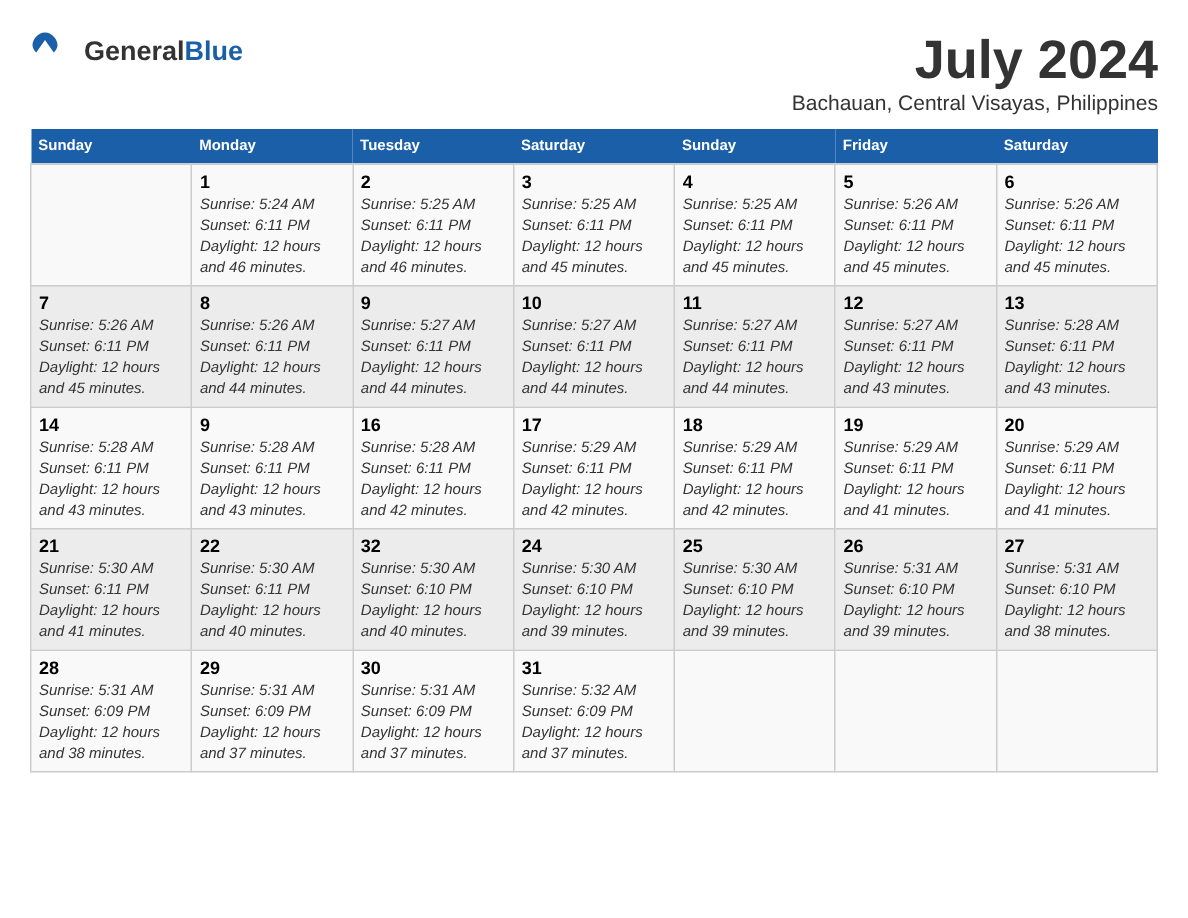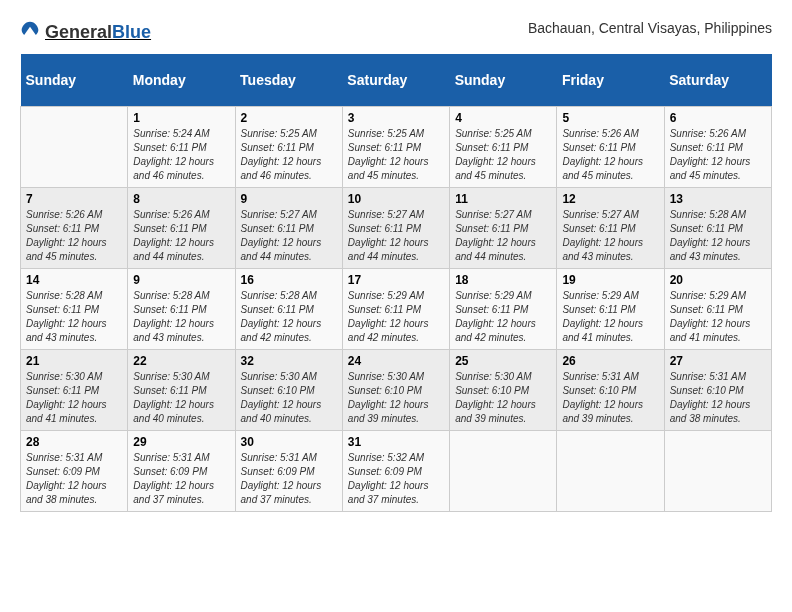--- a/index.html
+++ b/index.html
@@ -11,23 +11,22 @@
       padding: 20px;
     }
     .header-area {
       display: flex;
       justify-content: space-between;
       align-items: flex-start;
       margin-bottom: 10px;
     }
     .logo {
       display: flex;
-      align-items: center;
-      gap: 5px;
-      text-decoration: underline;
+      align-items: flex-end;
+      gap: 16px;
     }
     .logo-text-general {
       font-size: 18px;
       font-weight: bold;
       color: #333;
       line-height: 1;
     }
     .logo-text-blue {
       font-size: 18px;
       font-weight: bold;
@@ -52,23 +51,23 @@
       color: #333;
     }
     table {
       width: 100%;
       border-collapse: collapse;
       font-size: 11px;
     }
     thead tr th {
       background-color: #1a5fa8;
       color: #fff;
-      padding: 18px 5px;
+      padding: 6px 5px;
       text-align: left;
-      font-size: 14px;
+      font-size: 10px;
       font-weight: bold;
     }
     tbody tr td {
       border: 1px solid #ccc;
       vertical-align: top;
       padding: 4px 5px;
       width: 107px;
       min-height: 80px;
     }
     tbody tr:nth-child(odd) td {
@@ -100,20 +99,21 @@
         <path d="M12 2C6 2 2 8 2 12c0 2 1 4 3 6l7-10 7 10c2-2 3-4 3-6 0-4-4-10-10-10z"></path>
       </svg>
     </div>
     <div>
       <div>
         <span class="logo-text-general">General</span><span class="logo-text-blue">Blue</span>
       </div>
     </div>
   </div>
   <div class="title-area">
+    <div class="month-year">July 2024</div>
     <div class="location">Bachauan, Central Visayas, Philippines</div>
   </div>
 </div>
 
 <table>
   <thead>
     <tr>
     <th>Sunday</th>
         <th>Monday</th>
         <th>Tuesday</th>

